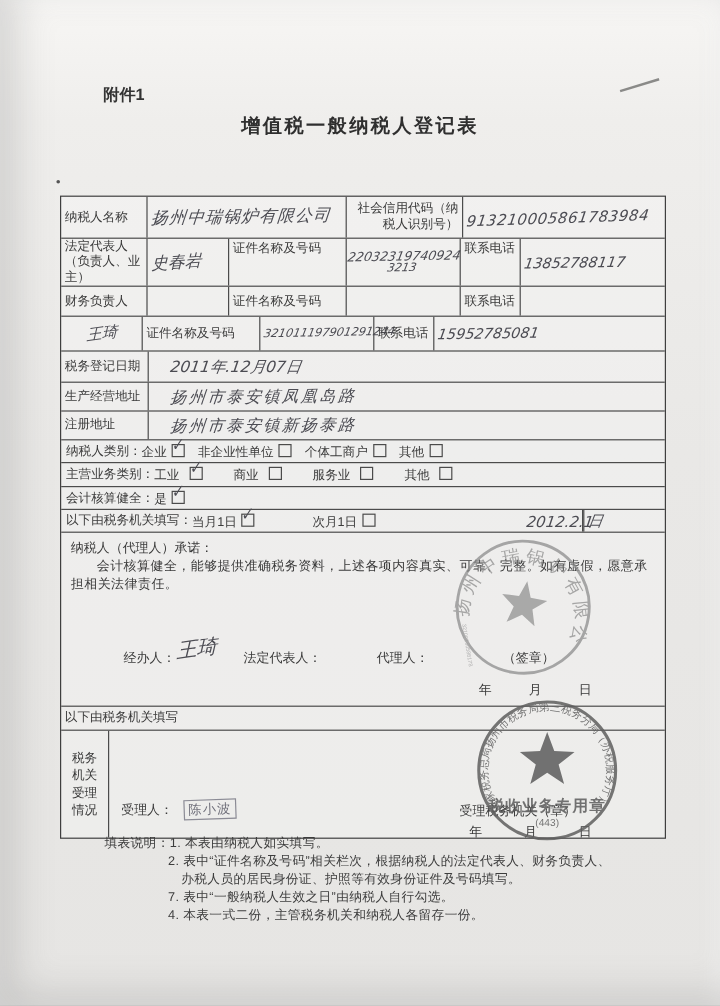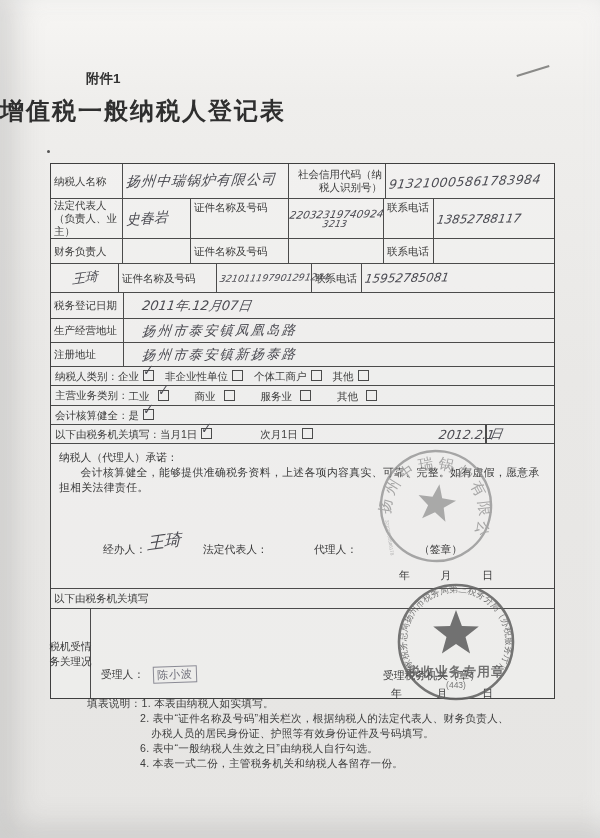--- a/index.html
+++ b/index.html
@@ -9,21 +9,21 @@
     background:#b9b9b7;
     position:relative;overflow:hidden;
   }
   .page{
     position:absolute;left:0;top:0;width:600px;height:838px;
     background:linear-gradient(180deg,#f7f6f4 0%,#efeeec 12%,#e9e8e6 45%,#e6e5e3 100%);
     box-shadow:inset 14px -10px 30px rgba(120,120,118,.25), inset -4px 4px 18px rgba(255,255,255,.5);
     color:#3a3a3a;
   }
   .attachment{position:absolute;left:86px;top:70px;font-size:13.5px;font-weight:700;color:#333;}
-  .title{position:absolute;left:0;top:95px;width:100%;text-align:left;font-size:24px;font-weight:700;letter-spacing:2px;color:#2f2f2f;}
+  .title{position:absolute;left:0;top:95px;width:100%;text-align:center;font-size:16px;font-weight:700;letter-spacing:2px;color:#2f2f2f;}
   .stray-dot{position:absolute;left:47px;top:150px;width:3px;height:3px;border-radius:50%;background:#555;}
   .scratch{position:absolute;left:516px;top:70px;width:34px;height:2px;background:#8a8a88;transform:rotate(-17deg);}
   
   .tbl{position:absolute;left:50px;top:163px;width:505px;border:1.5px solid #3f3f3f;box-sizing:border-box;background:rgba(250,250,248,.35);}
   .row{display:flex;border-bottom:1px solid #4b4b4b;box-sizing:border-box;position:relative;}
   .row:last-child{border-bottom:none;}
   .cell{border-right:1px solid #4b4b4b;box-sizing:border-box;padding:2px 3px;display:flex;align-items:center;position:relative;}
   .cell:last-child{border-right:none;}
   .lbl{font-size:10.5px;line-height:13px;color:#3b3b3b;}
   .w72{width:72px;} .w68{width:68px;} .w166{width:166px;} .w97{width:97px;} .w98{width:98px;} .w95{width:95px;} .w50{width:50px;} .w73{width:73px;} .w40{width:40px;} .flex1{flex:1;}
@@ -45,21 +45,21 @@
   .opt{margin-right:11px;white-space:nowrap;}
   .opts-wide .opt{margin-right:26px;}
   .opts-wide .cbx{margin-left:8px;}
   
   .promise-cell{display:block;padding:6px 8px;font-size:10.8px;line-height:15px;}
   .promise-body{text-indent:2em;width:488px;letter-spacing:.4px;}
   .sign-line{position:absolute;left:0;top:98px;width:100%;font-size:10.8px;}
   .sign-line .part{position:absolute;white-space:nowrap;}
   .ymd-line{position:absolute;left:348px;top:124px;font-size:10.8px;letter-spacing:10px;white-space:nowrap;}
   
-  .vert-label{flex-direction:row;justify-content:center;align-items:center;}
+  .vert-label{flex-direction:column;justify-content:center;align-items:center;}
   .vert-label .vl{font-size:10.5px;line-height:14.5px;}
   .accept-cell{display:block;position:relative;}
   .acceptor{position:absolute;left:10px;top:57px;font-size:10.8px;}
   .stamp-name{display:inline-block;border:1px solid #8b8b95;color:#6d6d78;font-size:11px;padding:0 3px;margin-left:6px;transform:rotate(-2deg);letter-spacing:1px;}
   .authority-sign{position:absolute;left:292px;top:60px;font-size:10.8px;white-space:nowrap;}
   .authority-ymd{position:absolute;left:300px;top:78px;font-size:10.8px;letter-spacing:12px;white-space:nowrap;}
   
   .seal{position:absolute;pointer-events:none;}
   .company-seal{left:374px;top:444px;transform:rotate(9deg);opacity:.72;}
   .tax-seal{left:391px;top:577px;opacity:.85;}
@@ -285,17 +285,17 @@
     </text>
     <polygon fill="#5c5c5c" points="0,-24 5.9,-8.1 22.8,-7.4 9.5,3.1 14.1,19.4 0,10 -14.1,19.4 -9.5,3.1 -22.8,-7.4 -5.9,-8.1" transform="translate(65,57)"></polygon>
     <text x="65" y="99" font-size="13" font-weight="bold" fill="#5c5c5c" text-anchor="middle" letter-spacing="1">税收业务专用章</text>
     <text x="65" y="111" font-size="8.5" fill="#5f5f5f" text-anchor="middle">(443)</text>
   </svg>
 
   <div class="instructions">
     <div class="instr-line"><span class="instr-label">填表说明：</span><span>1. 本表由纳税人如实填写。</span></div>
     <div class="instr-line ind1">2. 表中“证件名称及号码”相关栏次，根据纳税人的法定代表人、财务负责人、</div>
     <div class="instr-line ind2">办税人员的居民身份证、护照等有效身份证件及号码填写。</div>
-    <div class="instr-line ind1">6. 表中“一般纳税人生效之日”由纳税人自行勾选。</div>
+    <div class="instr-line ind1">7. 表中“一般纳税人生效之日”由纳税人自行勾选。</div>
     <div class="instr-line ind1">4. 本表一式二份，主管税务机关和纳税人各留存一份。</div>
   </div>
 
 </div>
 
 </body></html>

